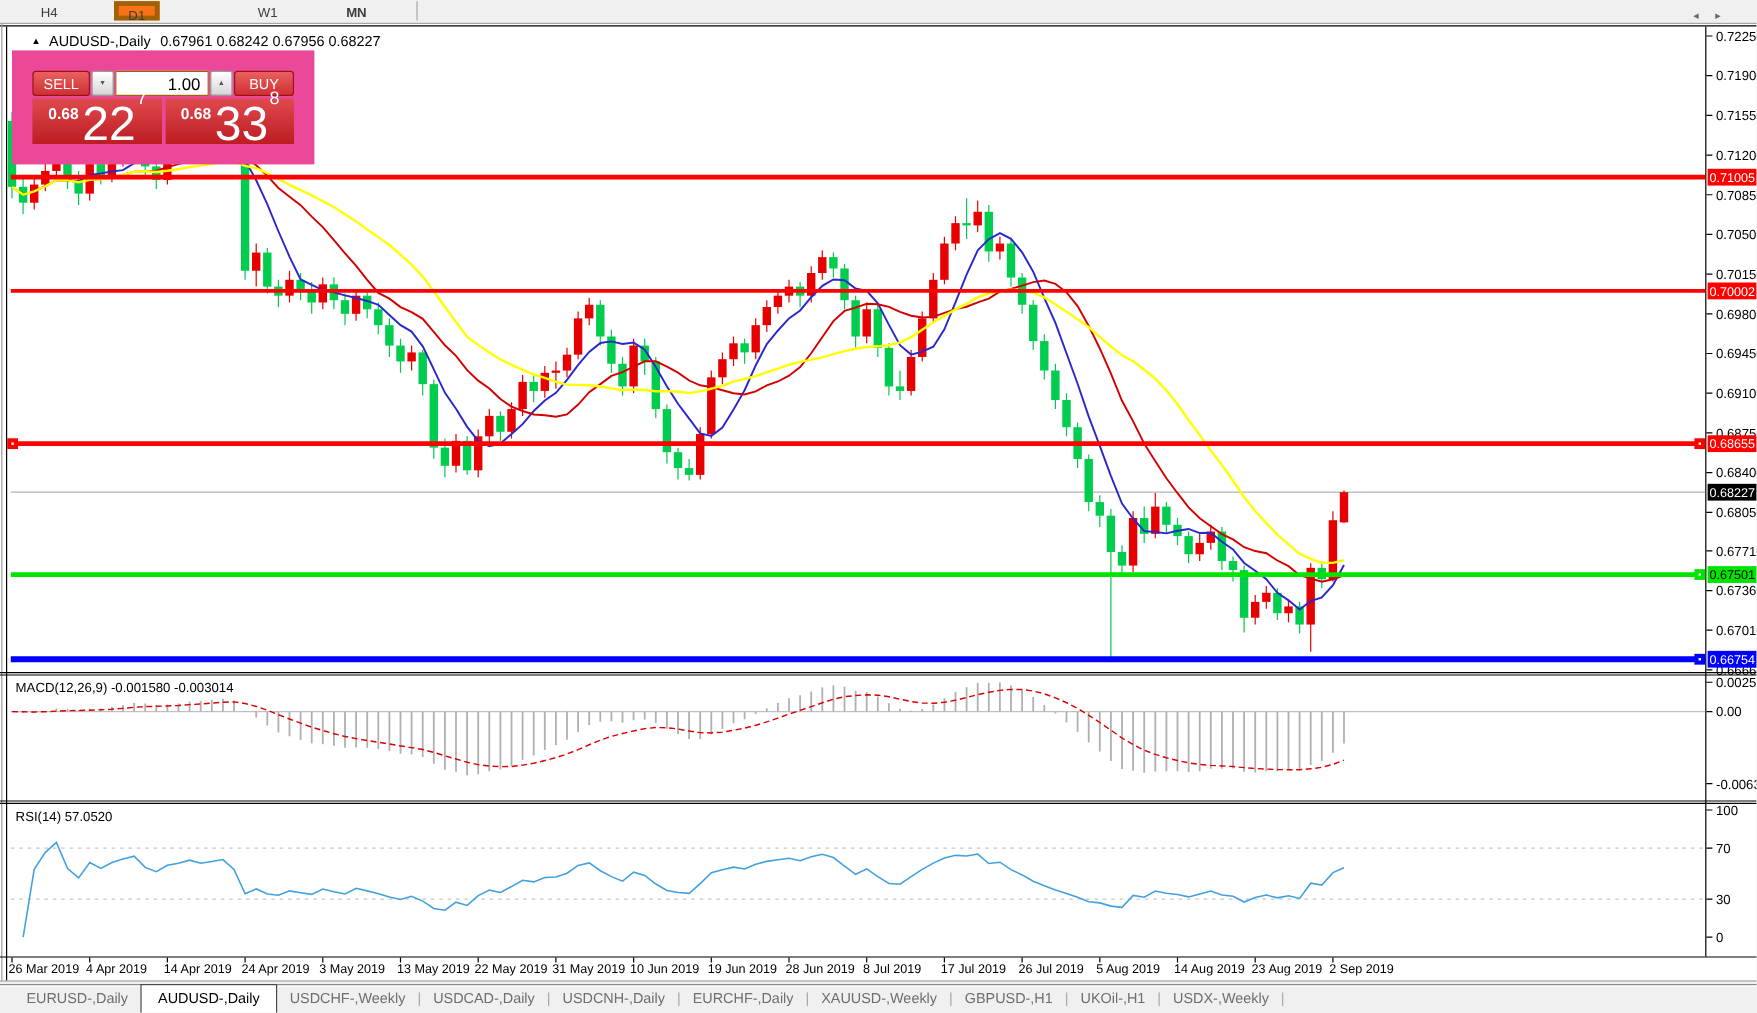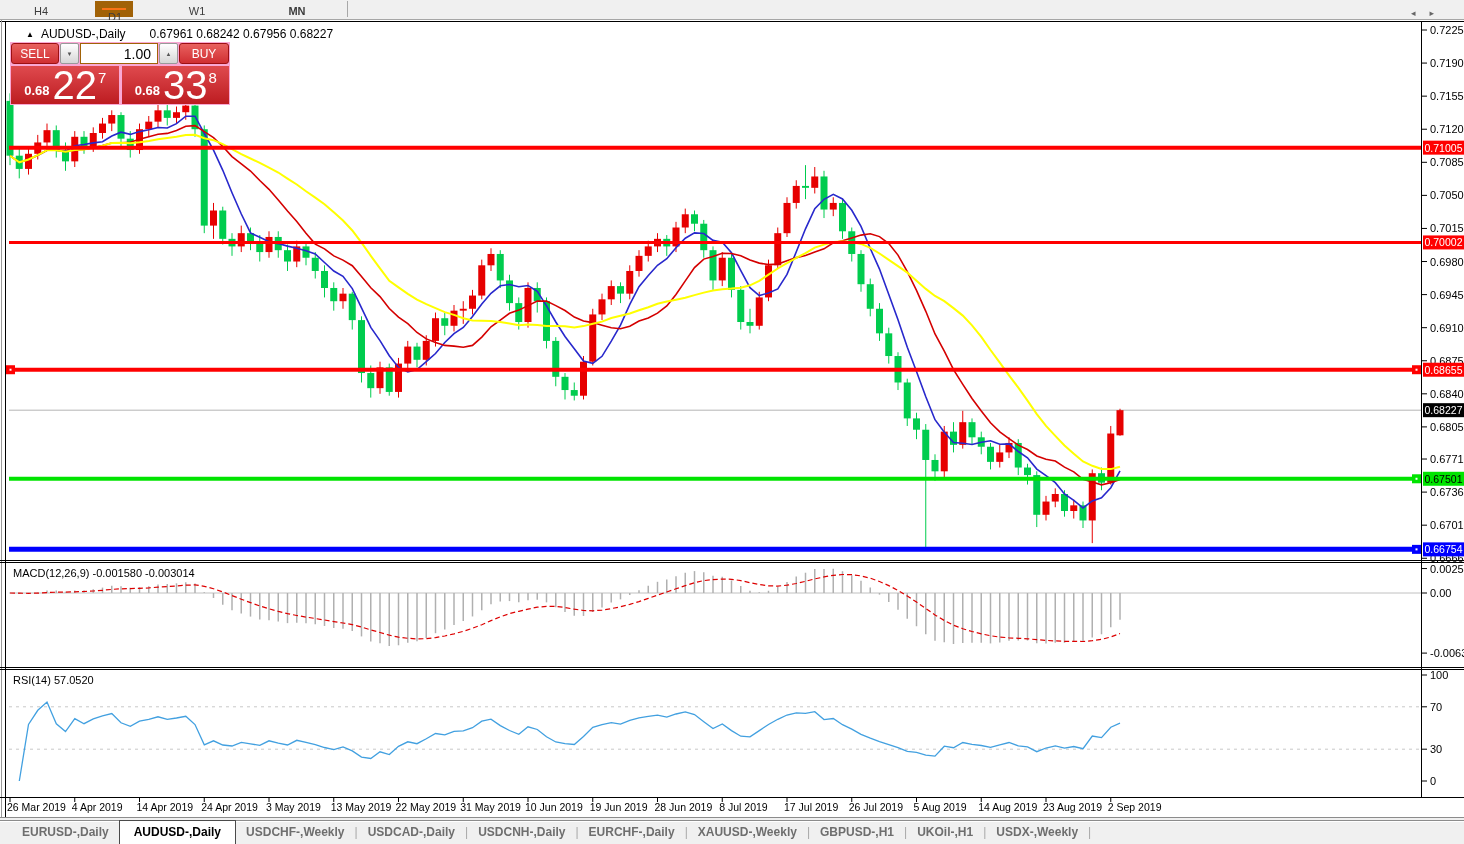--- a/index.html
+++ b/index.html
@@ -3,64 +3,64 @@
 <meta charset="utf-8">
 <style>
   html,body{margin:0;padding:0;background:#f0f0f0;}
   #app{position:relative;width:1464px;height:844px;overflow:hidden;
        font-family:"Liberation Sans",sans-serif;background:#f0f0f0;user-select:none;}
   
   #toolbar{position:absolute;left:0;top:0;width:1464px;height:19px;background:#f0f0f0;
            border-bottom:1px solid #a6a6a6;}
   .tf-btn{position:absolute;top:1px;height:16px;line-height:16px;width:38px;text-align:center;
           font-size:11px;color:#3c3c3c;background:transparent;border:1px solid transparent;cursor:default;}
-  .tf-btn.active{background:#f97316;border:7px solid #a16207;}
+  .tf-btn.active{background:#f97316;border:4px solid #a16207;}
   .tb-sep{position:absolute;top:1px;height:16px;width:1px;background:#a8a8a8;}
   
   #chart{position:absolute;left:0;top:20px;}
   svg text{font-family:"Liberation Sans",sans-serif;}
   
   #title-row{position:absolute;left:26px;top:27px;font-size:12px;color:#000;white-space:nowrap;}
   #title-row .tri{font-size:8px;position:relative;top:-1px;margin-right:7px;}
-  #title-row .ohlc{margin-left:24px;}
+  #title-row .ohlc{margin-left:8px;}
   
-  #trade-panel{position:absolute;left:10px;top:42px;width:218px;background:#f9a8d4;padding:1px;}
+  #trade-panel{position:absolute;left:10px;top:42px;width:218px;background:#ec4899;padding:17px;}
   .tp-row1{display:flex;align-items:stretch;height:21px;}
   .tp-btn{flex:0 0 48px;background:linear-gradient(#e9615f,#d02f33);border:1px solid #9d1013;
           border-radius:3px;color:#fff;font-size:12px;font-family:"Liberation Sans",sans-serif;padding:0;cursor:pointer;}
   .tp-btn.buy{flex:0 0 50px;}
   .tp-spin{flex:0 0 19px;background:linear-gradient(#ffffff,#d6d6d6);border:1px solid #999;
            border-radius:2px;font-size:6px;color:#555;padding:0;margin:0 1px;cursor:pointer;}
   .tp-vol{flex:1 1 auto;width:60px;border:1px solid #a16207;text-align:right;font-size:14px;
           padding:0 6px 0 0;font-family:"Liberation Sans",sans-serif;}
   .tp-row2{display:flex;margin-top:2px;}
   .tp-price{flex:1 1 50%;height:38px;background:linear-gradient(#df4a4e,#bd1c21);color:#fff;
-            display:flex;align-items:center;justify-content:center;cursor:pointer;}
+            display:flex;justify-content:center;cursor:pointer;}
   .tp-price + .tp-price{margin-left:3px;}
   .tp-base{font-size:13px;font-weight:bold;margin-right:3px;position:relative;top:5px;}
   .tp-big{font-size:40px;}
   .tp-sup{font-size:15px;position:relative;top:-8px;left:1px;}
   
   #tabbar{position:absolute;left:0;top:820px;width:1464px;height:24px;background:#f0f0f0;
           border-top:1px solid #8c8c8c;box-shadow:inset 0 1px 0 #ffffff;
           display:flex;align-items:flex-end;padding-left:12px;box-sizing:border-box;}
-  .tab{font-size:12px;color:#6e6e6e;padding:4px 10px 5px 10px;white-space:nowrap;cursor:pointer;font-weight:bold;}
+  .tab{font-size:12px;color:#6e6e6e;padding:4px 10px 5px 10px;white-space:nowrap;cursor:pointer;}
   .tab.active{background:#ffffff;border:1px solid #4a4a4a;border-bottom:none;color:#000;
               padding:4px 14px 6px 14px;position:relative;top:1px;}
   .tab-sep{color:#a8a8a8;font-size:12px;padding-bottom:5px;}
   #tab-arrows{position:absolute;right:16px;top:8px;color:#666;font-size:9px;letter-spacing:14px;}
 </style>
 </head>
 <body>
 
 <div id="app">
   <div id="toolbar">
       <button class="tf-btn" style="left: 22px;">H4</button>
       <button class="tf-btn active" style="left: 95px;">D1</button>
-      <button class="tf-btn" style="left: 178px;">W1</button>
+      <button class="tf-btn" style="left: 204px;">W1</button>
       <button class="tf-btn" style="left: 278px; font-weight: bold;">MN</button>
       <div class="tb-sep" style="left: 347px;"></div>
     </div>
 
   <svg id="chart" width="1464" height="804" viewBox="0 20 1464 804">
       <rect x="0" y="20" width="1464" height="798" fill="#ffffff"></rect>
       <line x1="0" y1="21.5" x2="1464" y2="21.5" stroke="#000"></line>
       <line x1="1.5" y1="20" x2="1.5" y2="817" stroke="#9a9a9a"></line>
       <line x1="5.5" y1="22" x2="5.5" y2="817" stroke="#000"></line>
       <line x1="0" y1="817.5" x2="1464" y2="817.5" stroke="#8c8c8c"></line>

